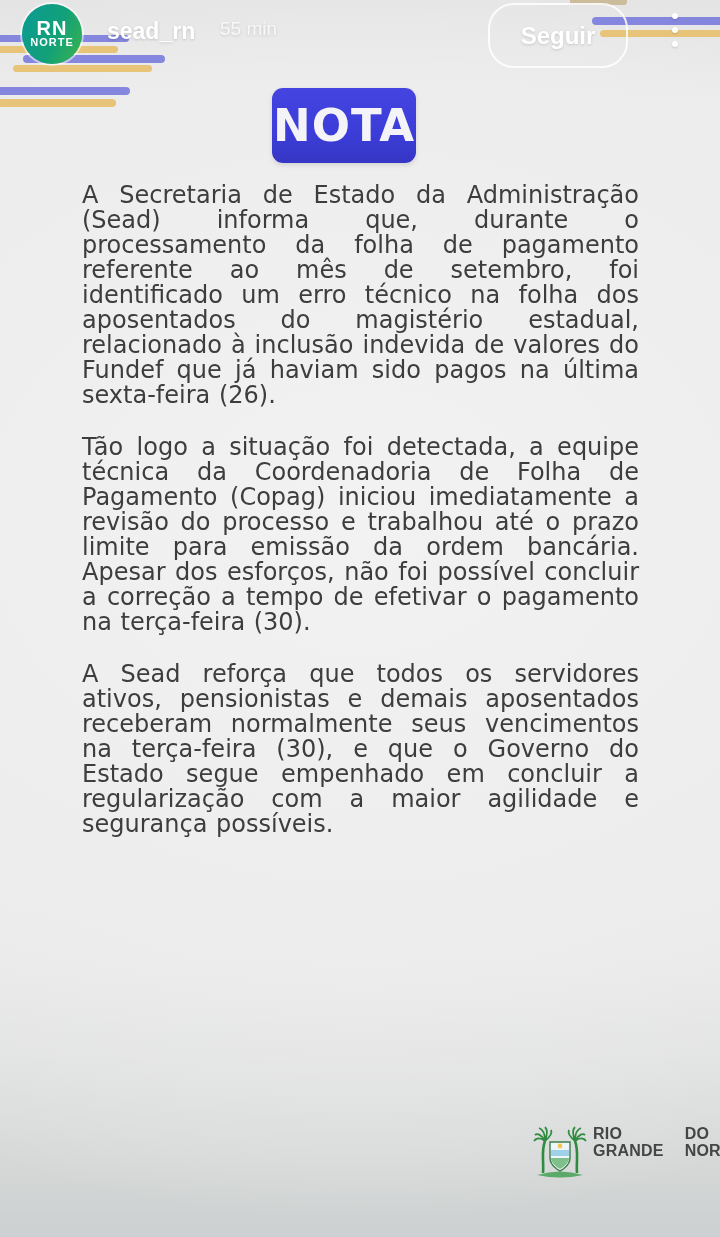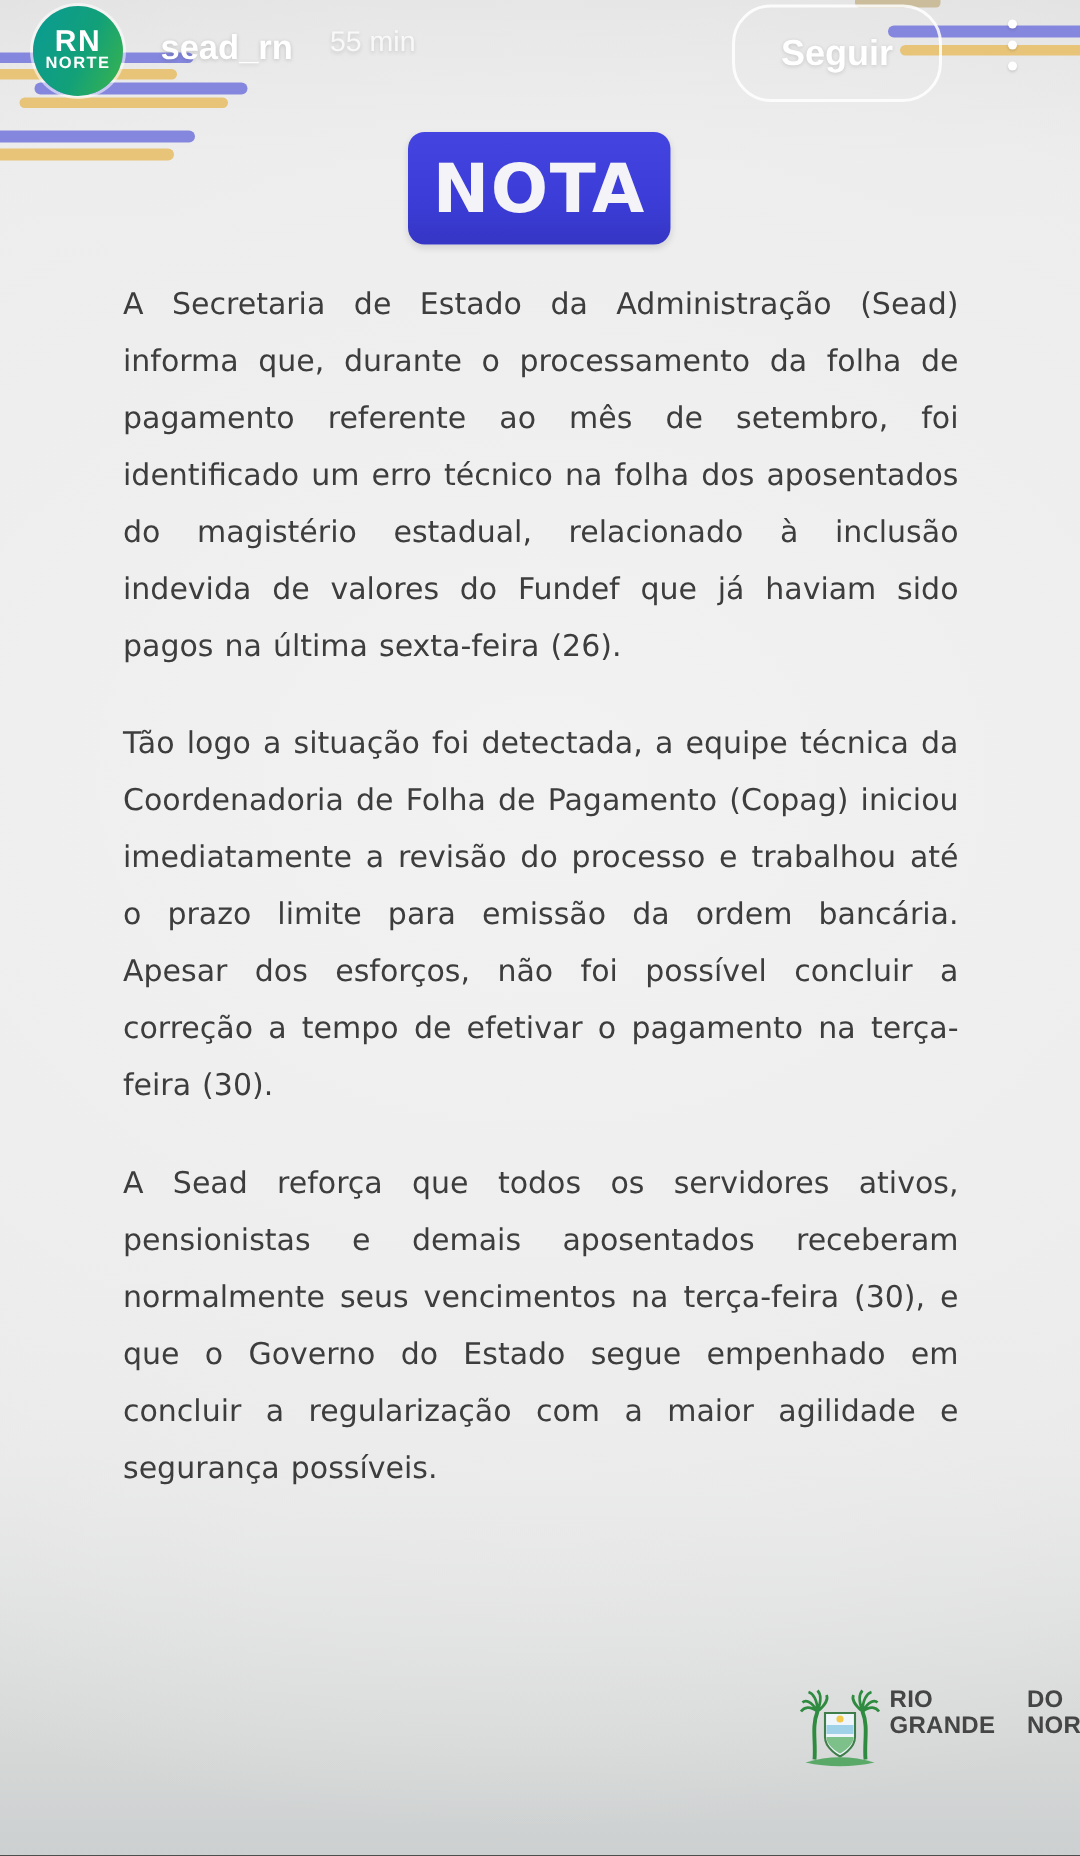--- a/index.html
+++ b/index.html
@@ -62,31 +62,31 @@
     color:#fff;font-size:24px;font-weight:600;font-family:"Liberation Sans",sans-serif;
     text-shadow:0 1px 3px rgba(0,0,0,.15);cursor:pointer;
   }
   .menu{position:absolute;left:668px;top:12px;width:14px;height:34px;cursor:pointer;
     display:flex;flex-direction:column;align-items:center;justify-content:space-between;padding:1px 0;}
   .menu i{display:block;width:6px;height:6px;border-radius:50%;background:#fff;
     box-shadow:0 1px 2px rgba(0,0,0,.15);}
 
   
   .badge{
-    position:absolute;left:272px;top:88px;width:175px;height:75px;z-index:4;
+    position:absolute;left:272px;top:88px;width:144px;height:75px;z-index:4;
     background:linear-gradient(180deg,#4445e0 0%,var(--badge-blue) 60%,#3536c4 100%);
     border-radius:11px;display:flex;align-items:center;justify-content:center;
     color:#f4f4f8;font-size:45px;font-weight:bold;letter-spacing:1px;
     font-family:"DejaVu Sans",sans-serif;box-shadow:0 2px 5px rgba(0,0,0,.12);
   }
 
   
   .body{
     position:absolute;left:82px;top:183px;width:557px;z-index:3;
-    color:var(--body-text);font-size:20px;line-height:38px;
+    color:var(--body-text);font-size:24px;line-height:25px;
     text-align:justify;word-spacing:1px;
   }
   .body p{margin:0 0 27px 0;}
   .body p:last-child{margin-bottom:0;}
 
   
   .signature{
     position:absolute;left:72px;top:1131px;color:#1e1e1e;font-weight:bold;
     font-size:19px;line-height:25px;font-family:"DejaVu Sans",sans-serif;
   }

